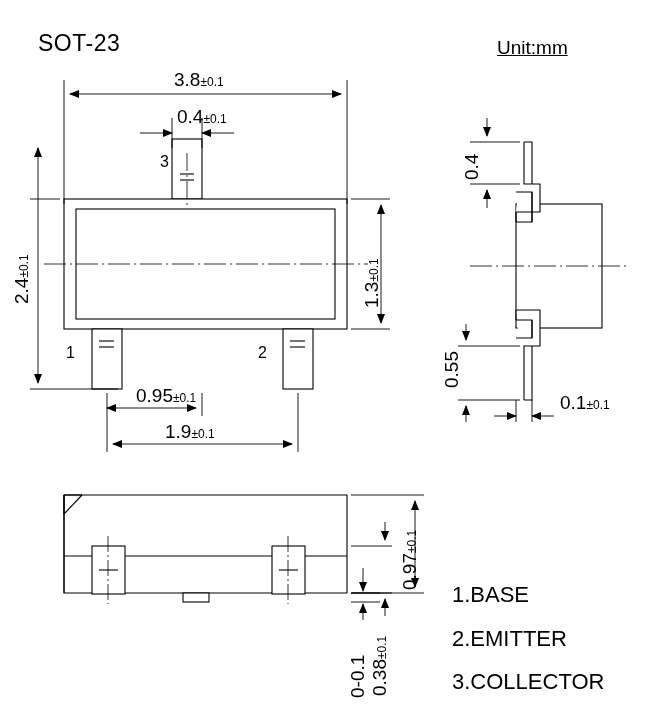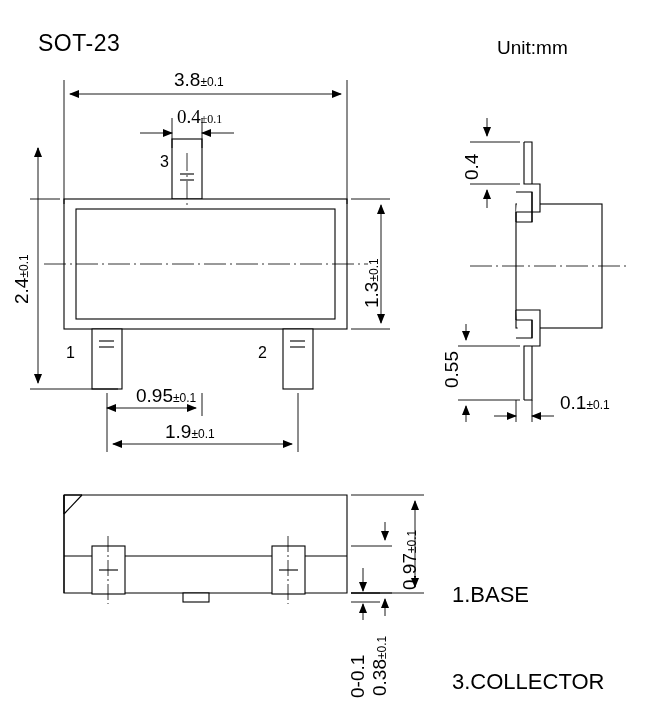--- a/index.html
+++ b/index.html
@@ -212,27 +212,27 @@
         <line x1="351" y1="585" x2="392" y2="585"></line>
         <line x1="385" y1="514" x2="385" y2="532" marker-end="url(#ah)"></line>
         <line x1="385" y1="608" x2="385" y2="591" marker-end="url(#ah)"></line>
       </g>
 
     </g>
   </svg>
 
   <div class="lbl title" style="left:38px; top:24px;">SOT-23</div>
 
-  <div class="lbl unit" style="left:497px; top:30px;">Unit:mm</div>
+  <div class="lbl unit" style="left:497px; top:30px;text-decoration:underline;">Unit:mm</div>
 
   <div class="lbl dim" style="left:174px; top:62px;">
     <span>3.8</span><span class="tol">±0.1</span>
   </div>
 
-  <div class="lbl dim" style="left:177px; top:99px;font-family:Liberation Serif, serif;">
+  <div class="lbl dim" style="left:177px; top:99px;">
     <span>0.4</span><span class="tol">±0.1</span>
   </div>
 
   <div class="lbl dim rot90" style="left:12px; top:296px;">
     <span>2.4</span><span class="tol">±0.1</span>
   </div>
 
   <div class="lbl dim rot90" style="left:362px; top:300px;">
     <span>1.3</span><span class="tol">±0.1</span>
   </div>
@@ -267,15 +267,16 @@
 
   <div class="lbl dim rot90" style="left:348px; top:690px;">
     <span>0-0.1</span>
   </div>
 
   <div class="lbl dim rot90" style="left:370px; top:688px;">
     <span>0.38</span><span class="tol">±0.1</span>
   </div>
 
   <div class="lbl legend" style="left:452px; top:576px;">1.BASE</div>
+  <div class="lbl legend" style="left:452px; top:620px;">2.EMITTER</div>
   <div class="lbl legend" style="left:452px; top:663px;">3.COLLECTOR</div>
 
 </div>
 
 </body></html>

